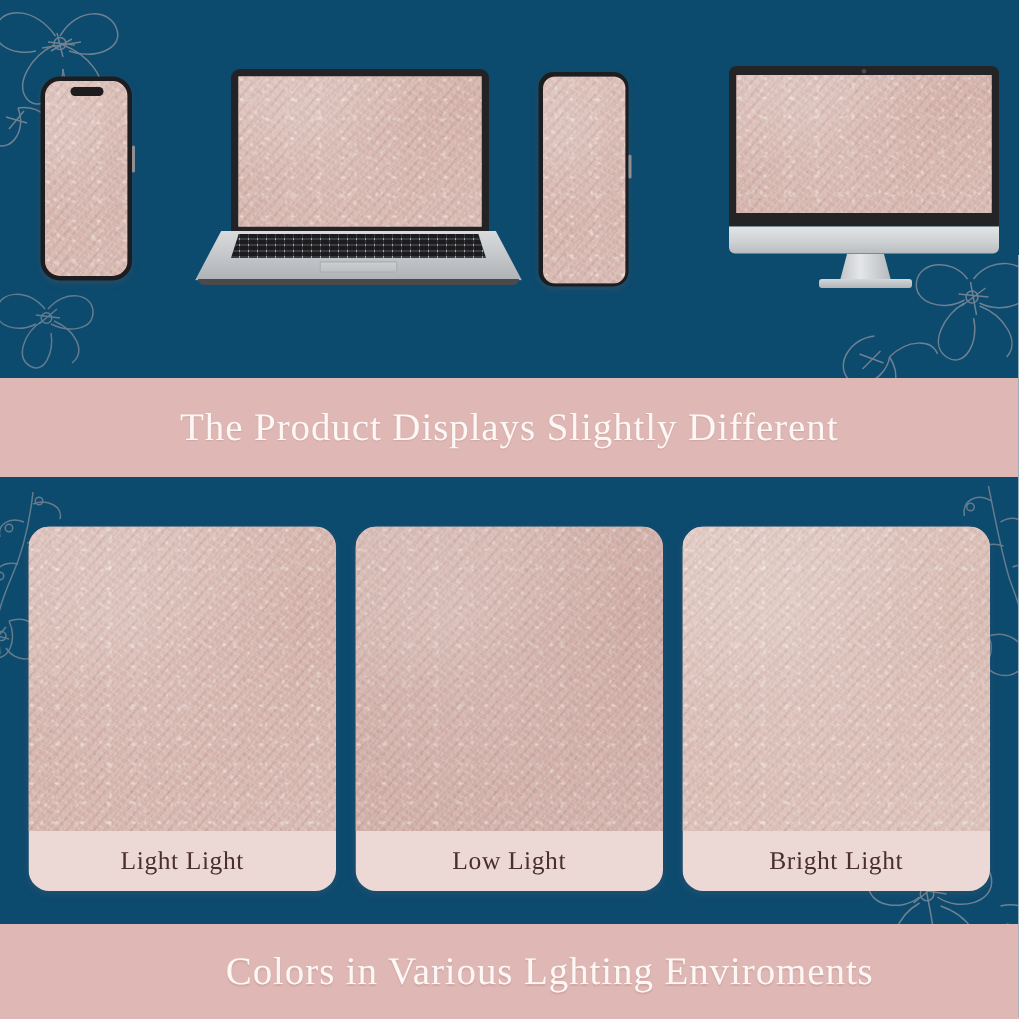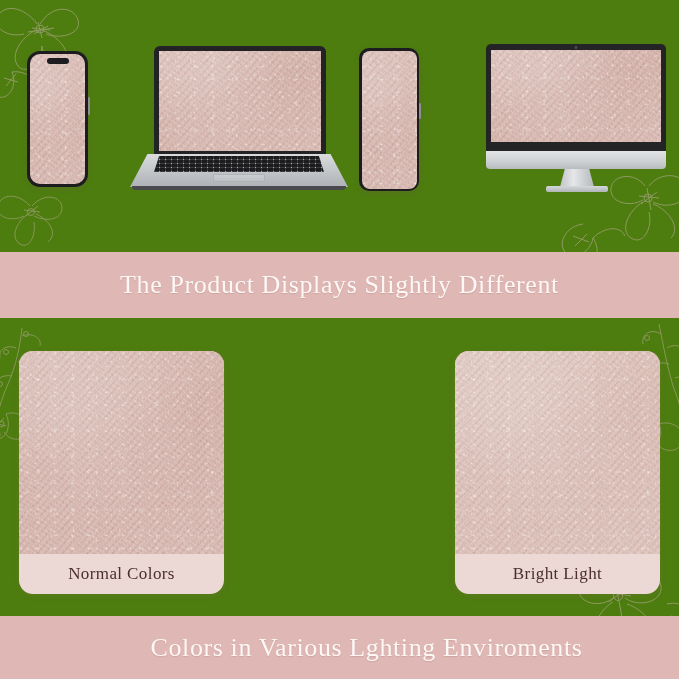--- a/index.html
+++ b/index.html
@@ -10,21 +10,21 @@
   }
   body {
     font-family: "Liberation Serif", "DejaVu Serif", serif;
   }
 
   .page {
     position: relative;
     width: 679px;
     height: 679px;
     overflow: hidden;
-    background: #4d7c0f;
+    background: #0c4a6e;
   }
 
   
   .texture {
     position: relative;
     background-color: #d8bab3;
     background-image:
       radial-gradient(ellipse 3px 2px at 12% 18%, rgba(255,255,255,.55), rgba(255,255,255,0) 70%),
       radial-gradient(ellipse 2px 3px at 38% 42%, rgba(255,255,255,.45), rgba(255,255,255,0) 70%),
       radial-gradient(ellipse 3px 2px at 68% 26%, rgba(255,255,255,.42), rgba(255,255,255,0) 70%),
@@ -438,24 +438,32 @@
     <div class="banner-text">The Product Displays Slightly Different</div>
   </div>
 
   <div class="cards">
 
     <div class="card card-1">
       <div class="swatch texture">
         <div class="tint tint-normal"></div>
       </div>
       <div class="label-strip">
-        <span class="label-text">Normal Colors</span>
-      </div>
-    </div>
-
+        <span class="label-text">Light Light</span>
+      </div>
+    </div>
+
+    <div class="card card-2">
+      <div class="swatch texture">
+        <div class="tint tint-low"></div>
+      </div>
+      <div class="label-strip">
+        <span class="label-text">Low Light</span>
+      </div>
+    </div>
 
     <div class="card card-3">
       <div class="swatch texture">
         <div class="tint tint-bright"></div>
       </div>
       <div class="label-strip">
         <span class="label-text">Bright Light</span>
       </div>
     </div>
   </div>

